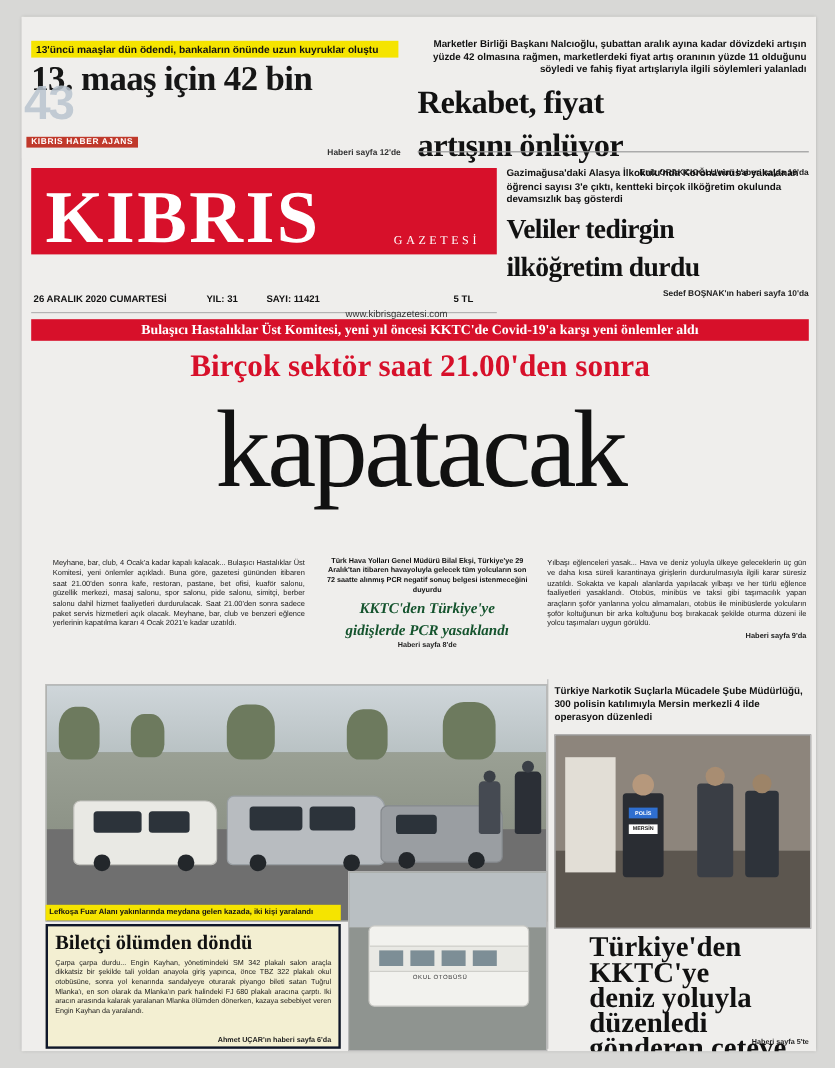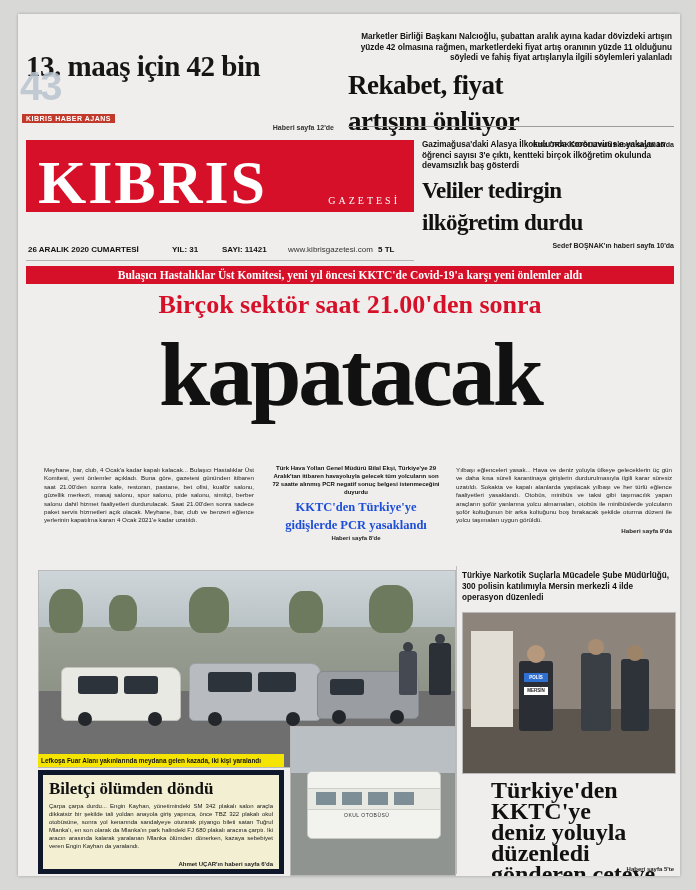--- a/index.html
+++ b/index.html
@@ -188,21 +188,21 @@
     width: 388px; height: 16px;
     font-size: 8px;
     color: #111;
     font-weight: bold;
     border-bottom: 1px solid #b4b4b4;
   }
   .infobar span { position: absolute; top: 1px; }
   .ib-date { left: 2px; }
   .ib-year { left: 146px; text-align: center; }
   .ib-issue { left: 196px; }
-  .ib-web { left: 262px; font-weight: normal; color: #333; }
+  .ib-web { left: 262px; font-weight: normal; color: #333; margin-top: 12px; }
   .ib-price { left: 352px; }
 
   
   .redband {
     position: absolute;
     left: 8px; top: 252px;
     width: 648px; height: 18px;
     background: #d7102a;
     color: #fff;
     font-size: 11.5px;
@@ -223,21 +223,21 @@
     font-size: 26px;
     line-height: 30px;
     color: #d7102a;
   }
   .mainhead {
     position: absolute;
     left: 8px; top: 300px;
     width: 648px;
     text-align: center;
     font-family: "Liberation Serif", serif;
-    font-weight: bold;
+    font-weight: normal;
     font-size: 92px;
     line-height: 120px;
     color: #111;
     letter-spacing: -3px;
   }
 
   
   .deck {
     position: absolute;
     left: 8px; top: 452px;
@@ -267,22 +267,23 @@
     line-height: 8px;
     color: #111;
     font-weight: bold;
     text-align: center;
   }
   .deck .cmid .hl {
     font-family: "Liberation Serif", serif;
     font-weight: bold;
     font-size: 12.5px;
     line-height: 14px;
-    color: #1d4ed8;
+    color: #14532d;
     margin-top: 4px;
+    font-style: italic;
   }
   .deck .cmid .ref {
     font-size: 6px;
     margin-top: 3px;
     font-weight: bold;
     color: #222;
   }
 
   
   .photo-main {
@@ -318,21 +319,21 @@
     padding-left: 3px;
     box-sizing: border-box;
     white-space: nowrap;
     overflow: hidden;
   }
   .lower-left-box {
     position: absolute;
     left: 20px; top: 756px;
     width: 246px; height: 104px;
     background: #f3efd2;
-    border: 5px solid #0f172a;
+    border: 2px solid #0f172a;
     box-sizing: border-box;
     padding: 4px 6px;
   }
   .lower-left-box .h {
     font-family: "Liberation Serif", serif;
     font-weight: bold;
     font-size: 17px;
     line-height: 20px;
     color: #111;
   }
@@ -421,20 +422,21 @@
   }
 </style>
 </head>
 <body>
 
 <div id="page">
   <div class="paper">
 
     <div class="topstrip">
 
+      <div class="yellow-banner">13'üncü maaşlar dün ödendi, bankaların önünde uzun kuyruklar oluştu</div>
 
       <div class="lead-left">
         <div class="l1">13. maaş için 42 bin</div>
         <div class="ref">Haberi sayfa 12'de</div>
       </div>
 
       <div class="watermark">43</div>
       <div class="watermark-sub">KIBRIS HABER AJANS</div>
 
       <div class="topstrip-right">

